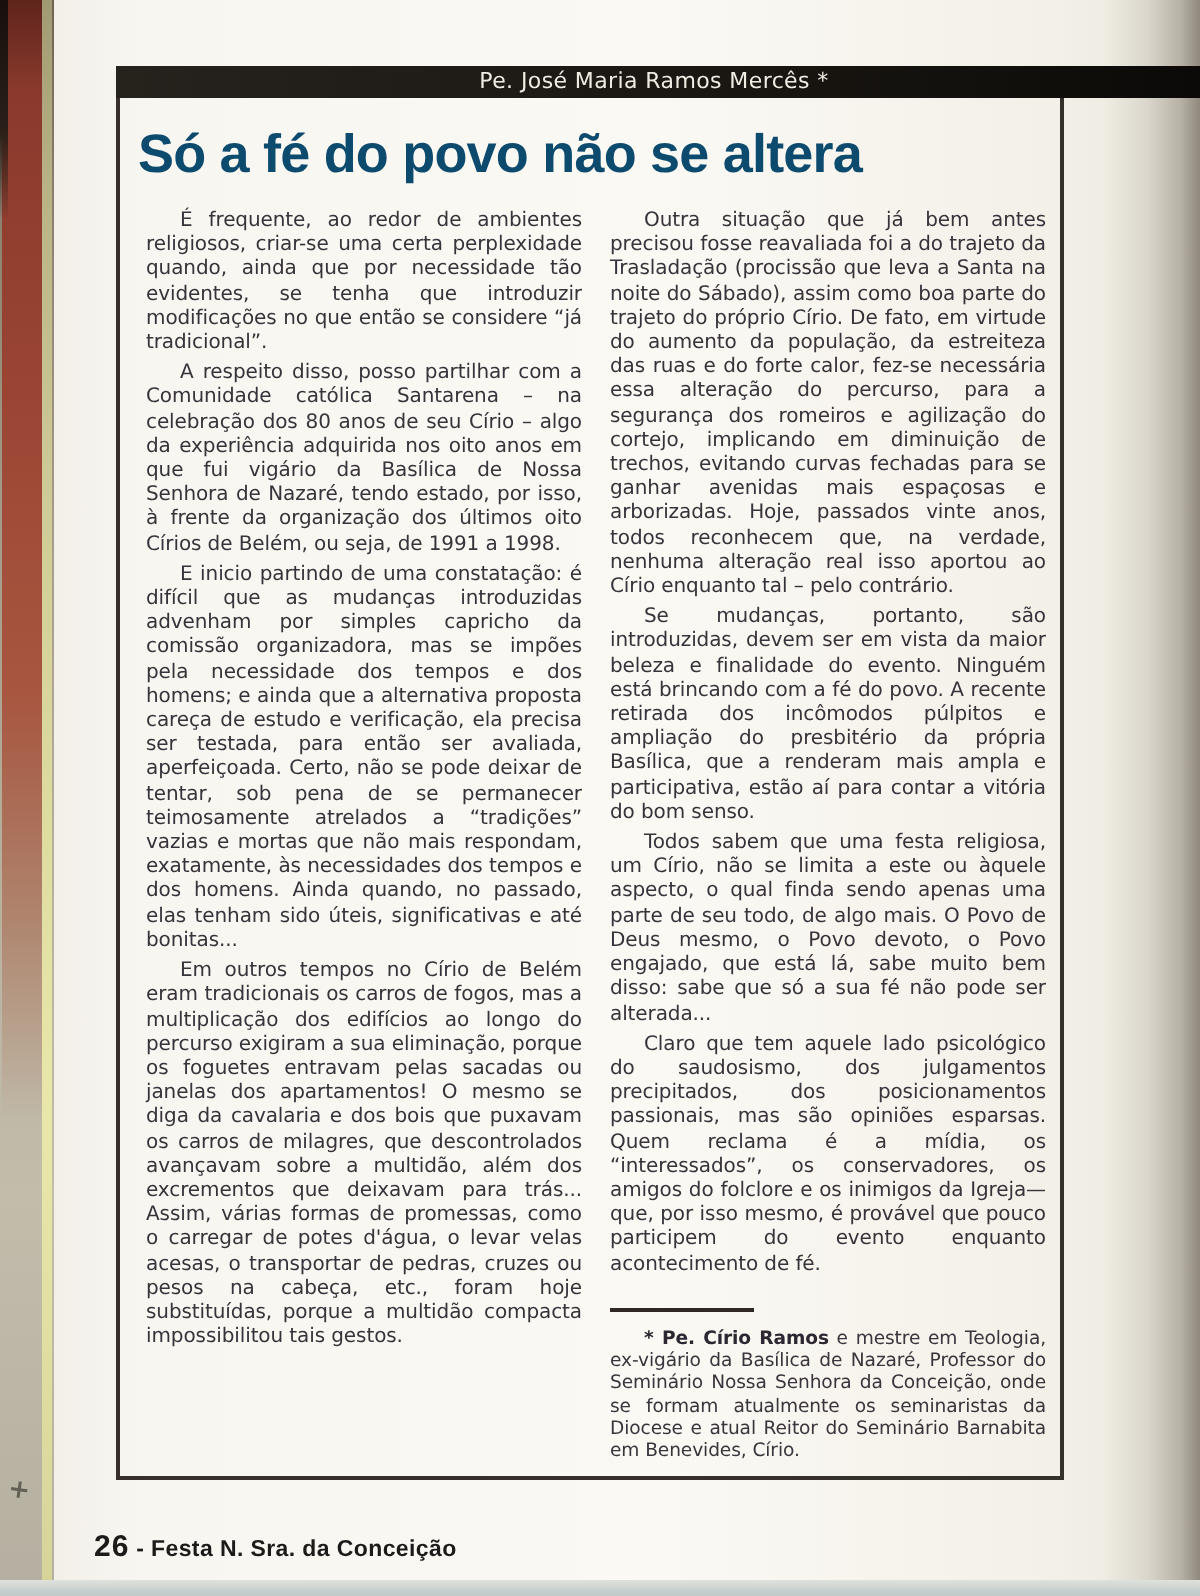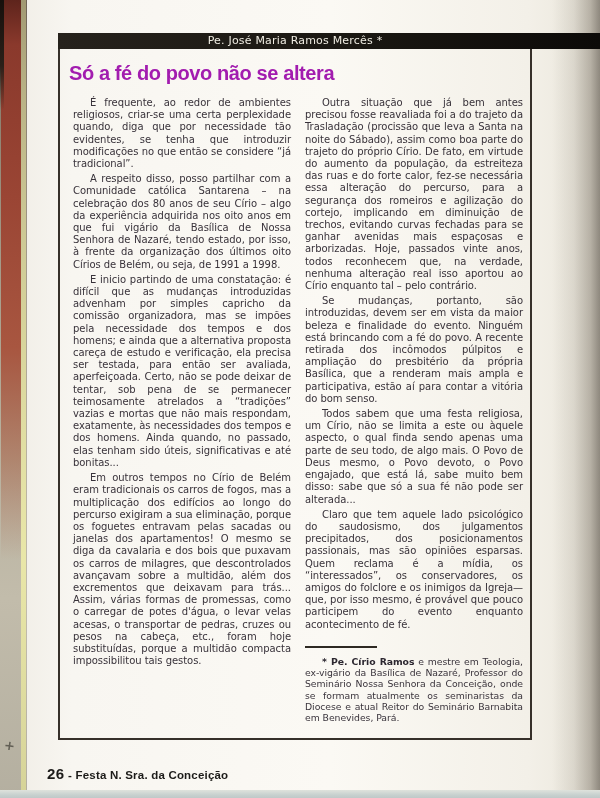--- a/index.html
+++ b/index.html
@@ -22,27 +22,27 @@
     font-size:13px;line-height:16px;font-weight:bold;transform:rotate(8deg);opacity:.8;}
   .right-shadow{position:absolute;right:0;top:0;width:48px;height:798px;
     background:linear-gradient(90deg,rgba(92,82,66,0) 0%,rgba(92,82,66,0.12) 45%,rgba(74,64,50,0.32) 80%,rgba(52,44,34,0.5) 100%);}
   .bottom-edge{position:absolute;left:0;bottom:0;width:600px;height:8px;
     background:linear-gradient(180deg,#dfe2dc 0%,#c8d1cf 60%,#bfc9c8 100%);}
 
   
   .masthead{position:absolute;left:58px;top:33px;width:542px;height:16px;
     background:linear-gradient(90deg,#26221c 0%,#1a1712 55%,#0c0a08 100%);}
   .masthead .author{display:block;width:474px;text-align:center;color:#efece2;
-    font-size:11px;line-height:16px;font-family:"DejaVu Sans",sans-serif;letter-spacing:.2px;}
+    font-size:11px;line-height:16px;font-family:"DejaVu Sans",sans-serif;letter-spacing:.2px;margin-left:32px;}
 
   
   .frame{position:absolute;left:58px;top:49px;width:474px;height:691px;box-sizing:border-box;
     border-left:2px solid #36302a;border-right:2px solid #36302a;border-bottom:2px solid #36302a;}
   .title{margin:13px 6px 0 9px;font-family:"Liberation Sans","DejaVu Sans",sans-serif;
-    font-weight:bold;font-size:20px;letter-spacing:-0.4px;color:#a21caf;white-space:nowrap;}
+    font-weight:bold;font-size:27px;letter-spacing:-0.4px;color:#0c4a6e;white-space:nowrap;}
   .cols{display:flex;gap:14px;padding:12px 7px 0 13px;}
   .col{flex:1 1 0;min-width:0;text-align:justify;color:#38323a;
     font-size:10px;line-height:12.2px;letter-spacing:-0.05px;hyphens:auto;}
   .col p{margin:0 0 3px 0;text-indent:17px;}
   .fn-rule{width:72px;border:0;border-top:2px solid #2e2923;margin:15px 0 8px 0;}
   .footnote{font-size:9.3px;line-height:11.3px;color:#3a343c;text-align:justify;
     text-indent:20px;letter-spacing:-0.05px;}
   .footnote b{font-weight:bold;color:#2c2730;}
 
   
@@ -63,31 +63,31 @@
 <div class="bottom-edge"></div>
 
 <div class="masthead">
   <span class="author">Pe. José Maria Ramos Mercês *</span>
 </div>
 
 <div class="frame">
   <h1 class="title">Só a fé do povo não se altera</h1>
   <div class="cols">
     <div class="col">
-      <p>É frequente, ao redor de ambientes religiosos, criar-se uma certa perplexidade quando, diga que por necessidade tão evidentes, se tenha que introduzir modificações no que então se considere “já tradicional”.</p>
+      <p>É frequente, ao redor de ambientes religiosos, criar-se uma certa perplexidade quando, ainda que por necessidade tão evidentes, se tenha que introduzir modificações no que então se considere “já tradicional”.</p>
       <p>A respeito disso, posso partilhar com a Comunidade católica Santarena – na celebração dos 80 anos de seu Círio – algo da experiência adquirida nos oito anos em que fui vigário da Basílica de Nossa Senhora de Nazaré, tendo estado, por isso, à frente da organização dos últimos oito Círios de Belém, ou seja, de 1991 a 1998.</p>
       <p>E inicio partindo de uma constatação: é difícil que as mudanças introduzidas advenham por simples capricho da comissão organizadora, mas se impões pela necessidade dos tempos e dos homens; e ainda que a alternativa proposta careça de estudo e verificação, ela precisa ser testada, para então ser avaliada, aperfeiçoada. Certo, não se pode deixar de tentar, sob pena de se permanecer teimosamente atrelados a “tradições” vazias e mortas que não mais respondam, exatamente, às necessidades dos tempos e dos homens. Ainda quando, no passado, elas tenham sido úteis, significativas e até bonitas...</p>
       <p>Em outros tempos no Círio de Belém eram tradicionais os carros de fogos, mas a multiplicação dos edifícios ao longo do percurso exigiram a sua eliminação, porque os foguetes entravam pelas sacadas ou janelas dos apartamentos! O mesmo se diga da cavalaria e dos bois que puxavam os carros de milagres, que descontrolados avançavam sobre a multidão, além dos excrementos que deixavam para trás... Assim, várias formas de promessas, como o carregar de potes d'água, o levar velas acesas, o transportar de pedras, cruzes ou pesos na cabeça, etc., foram hoje substituídas, porque a multidão compacta impossibilitou tais gestos.</p>
     </div>
     <div class="col">
       <p>Outra situação que já bem antes precisou fosse reavaliada foi a do trajeto da Trasladação (procissão que leva a Santa na noite do Sábado), assim como boa parte do trajeto do próprio Círio. De fato, em virtude do aumento da população, da estreiteza das ruas e do forte calor, fez-se necessária essa alteração do percurso, para a segurança dos romeiros e agilização do cortejo, implicando em diminuição de trechos, evitando curvas fechadas para se ganhar avenidas mais espaçosas e arborizadas. Hoje, passados vinte anos, todos reconhecem que, na verdade, nenhuma alteração real isso aportou ao Círio enquanto tal – pelo contrário.</p>
       <p>Se mudanças, portanto, são introduzidas, devem ser em vista da maior beleza e finalidade do evento. Ninguém está brincando com a fé do povo. A recente retirada dos incômodos púlpitos e ampliação do presbitério da própria Basílica, que a renderam mais ampla e participativa, estão aí para contar a vitória do bom senso.</p>
       <p>Todos sabem que uma festa religiosa, um Círio, não se limita a este ou àquele aspecto, o qual finda sendo apenas uma parte de seu todo, de algo mais. O Povo de Deus mesmo, o Povo devoto, o Povo engajado, que está lá, sabe muito bem disso: sabe que só a sua fé não pode ser alterada...</p>
       <p>Claro que tem aquele lado psicológico do saudosismo, dos julgamentos precipitados, dos posicionamentos passionais, mas são opiniões esparsas. Quem reclama é a mídia, os “interessados”, os conservadores, os amigos do folclore e os inimigos da Igreja—que, por isso mesmo, é provável que pouco participem do evento enquanto acontecimento de fé.</p>
       <hr class="fn-rule">
-      <p class="footnote"><b>* Pe. Círio Ramos</b><span> e mestre em Teologia, ex-vigário da Basílica de Nazaré, Professor do Seminário Nossa Senhora da Conceição, onde se formam atualmente os seminaristas da Diocese e atual Reitor do Seminário Barnabita em Benevides, Pará.</span></p>
+      <p class="footnote"><b>* Pe. Círio Ramos</b><span> e mestre em Teologia, ex-vigário da Basílica de Nazaré, Professor do Seminário Nossa Senhora da Conceição, onde se formam atualmente os seminaristas da Diocese e atual Reitor do Seminário Barnabita em Benevides, Círio.</span></p>
     </div>
   </div>
 </div>
 
 <div class="footer">
   <span class="num">26</span><span class="lbl"> - Festa N. Sra. da Conceição</span>
 </div>
 
 </body></html>

